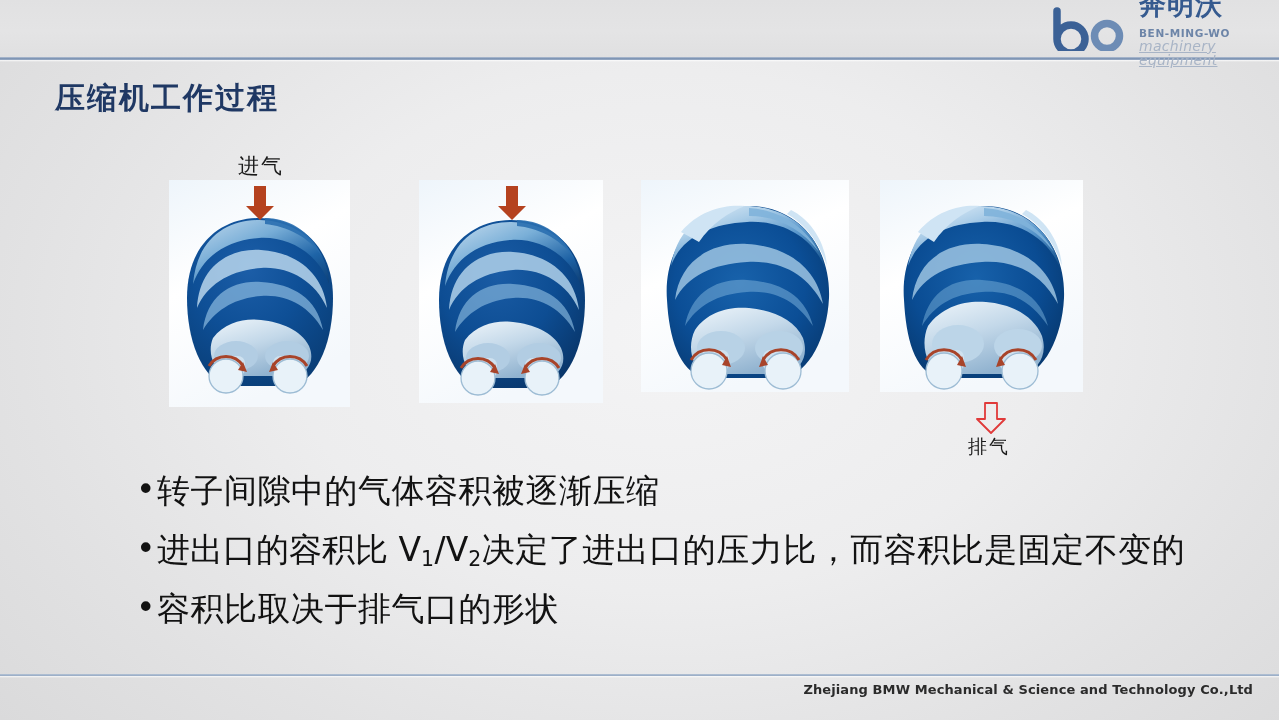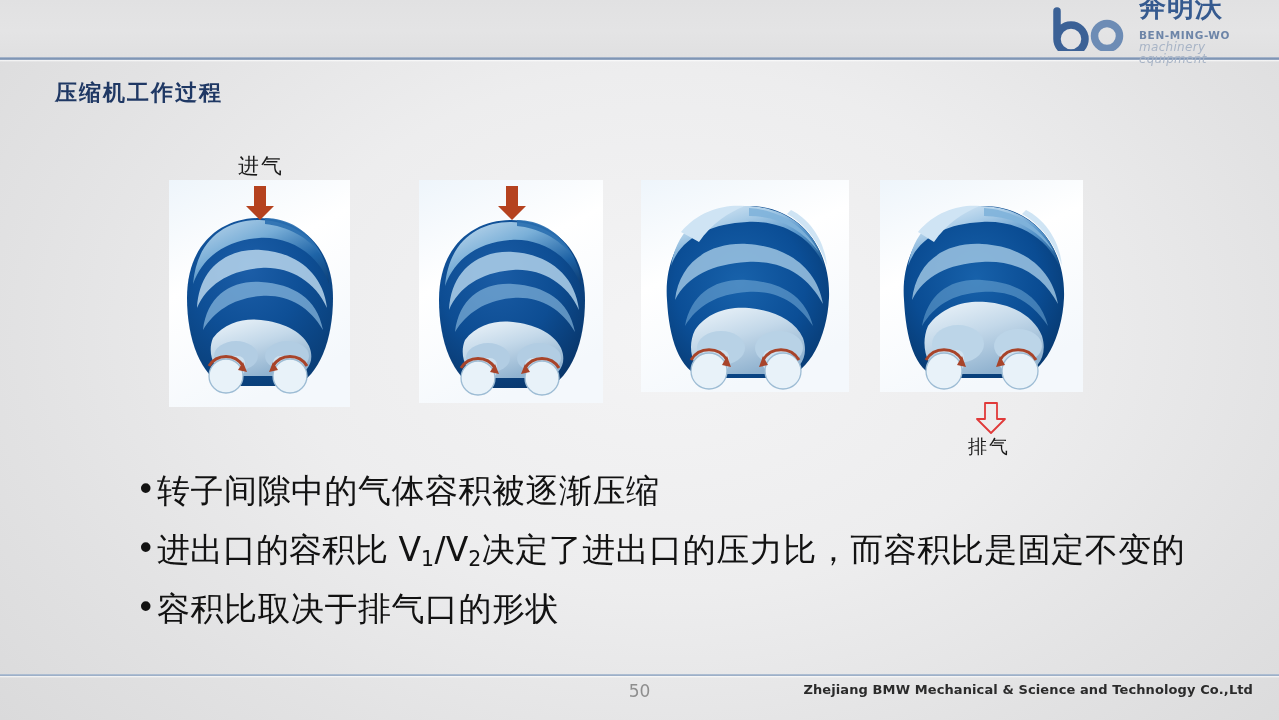--- a/index.html
+++ b/index.html
@@ -69,32 +69,33 @@
     font-family: "DejaVu Sans", "Liberation Sans", sans-serif;
   }
   .logo-en {
     font-size: 10.5px;
     font-weight: bold;
     color: #6d85a8;
     letter-spacing: 0.6px;
     margin-top: 10px;
   }
   .logo-sub {
-    font-size: 12px;
+    font-size: 14px;
     color: #a8b4c6;
     letter-spacing: 0.3px;
     margin-top: 0;
     font-style: italic;
+    text-decoration: underline;
   }
 
   
   .page-title {
     position: absolute;
     left: 55px; top: 78px;
-    font-size: 22px;
+    font-size: 30px;
     font-weight: bold;
     color: #1f3864;
     letter-spacing: 2px;
     white-space: nowrap;
     text-align: center;
   }
 
   
   .figure-row {
     position: absolute;
@@ -405,16 +406,15 @@
       <span class="dot">•</span><span class="vratio">进出口的容积比 V</span><sub>1</sub><span class="vratio">/V</span><sub>2</sub><span>决定了进出口的压力比，而容积比是固定不变的</span>
     </div>
 
     <div class="bullet">
       <span class="dot">•</span><span>容积比取决于排气口的形状</span>
     </div>
   </div>
 
   <div class="foot-rule"></div>
   <div class="foot-rule-hi"></div>
-  <div class="page-number">50</div>
   <div class="footer-company">Zhejiang BMW Mechanical &amp; Science and Technology Co.,Ltd</div>
 
 </div>
 
 </body></html>

